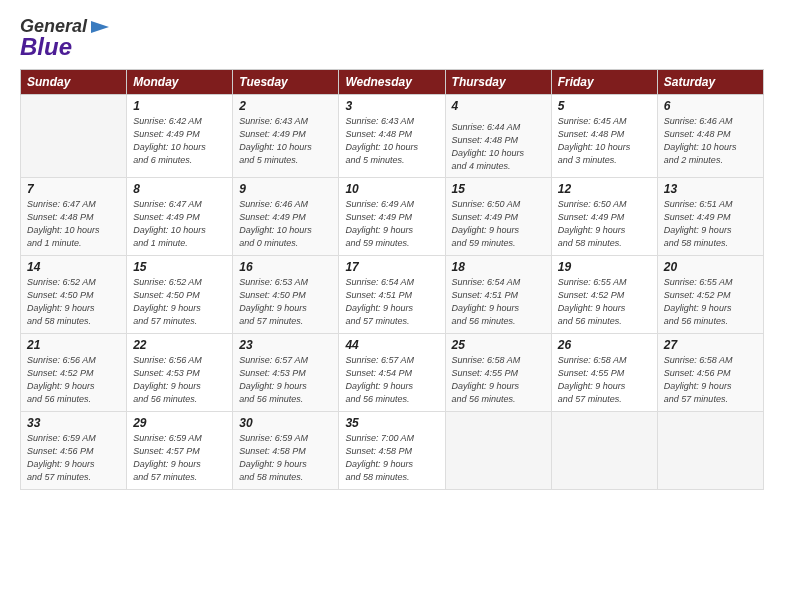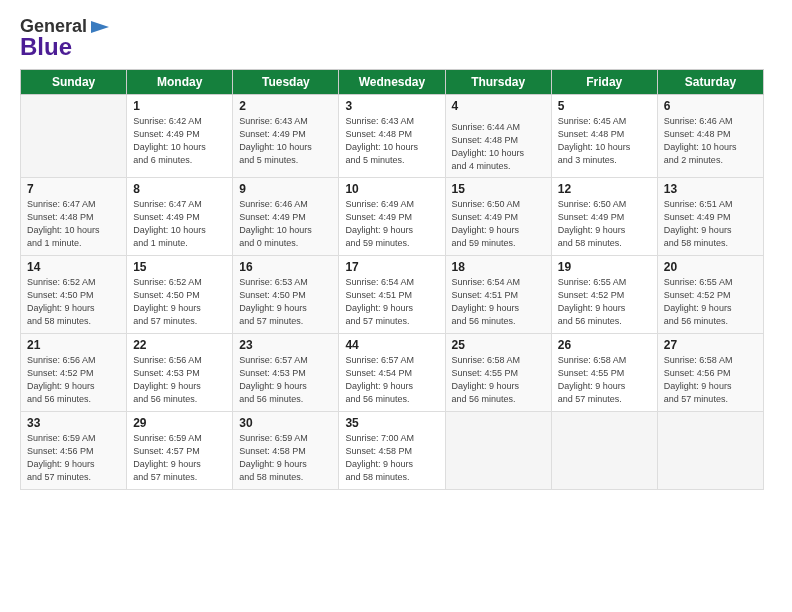--- a/index.html
+++ b/index.html
@@ -8,20 +8,21 @@
       background: #fff;
       width: 792px;
       height: 612px;
       overflow: hidden;
     }
     .page {
       width: 792px;
       height: 612px;
       padding: 16px 28px 12px 20px;
       background: #fff;
+      font-style: italic;
     }
     .header {
       display: flex;
       justify-content: space-between;
       align-items: flex-start;
       margin-bottom: 8px;
     }
     .logo {
       display: flex;
       flex-direction: column;
@@ -38,25 +39,25 @@
     .subtitle {
       font-size: 15px;
       color: #444;
     }
     .calendar {
       width: 100%;
       border-collapse: collapse;
       table-layout: fixed;
     }
     .calendar thead tr th {
-      background: #15803d;
+      background: #7f1d1d;
       color: #fff;
       font-size: 12px;
       font-weight: bold;
-      text-align: center;
+      text-align: left;
       padding: 5px 6px;
       border: 1px solid #ccc;
     }
     .calendar tbody tr td {
       vertical-align: top;
       border: 1px solid #ddd;
       padding: 4px 6px;
       font-size: 9.5px;
       color: #333;
       background: #fff;

